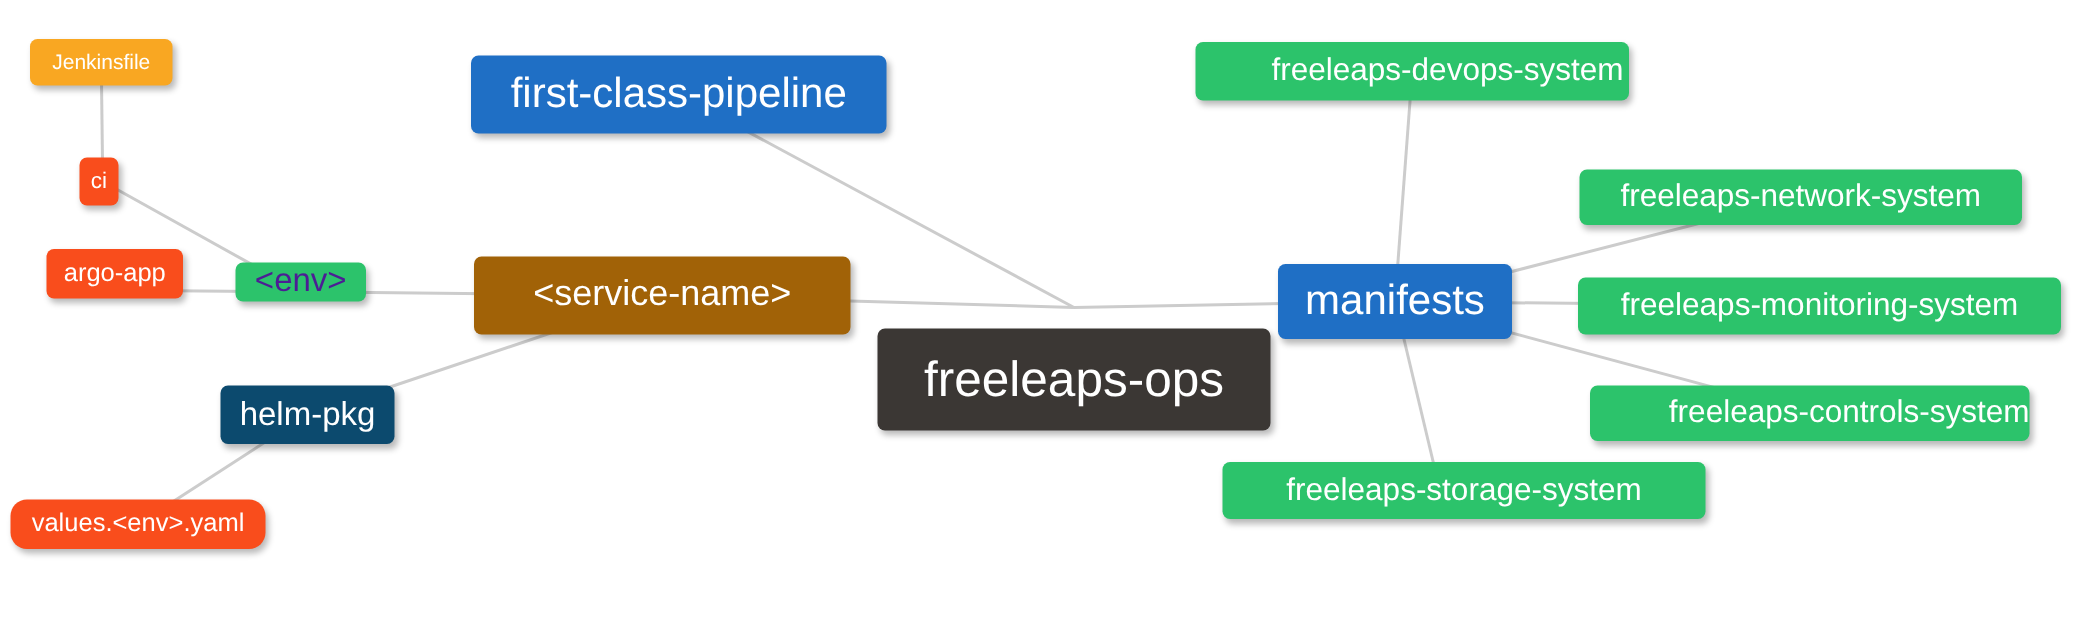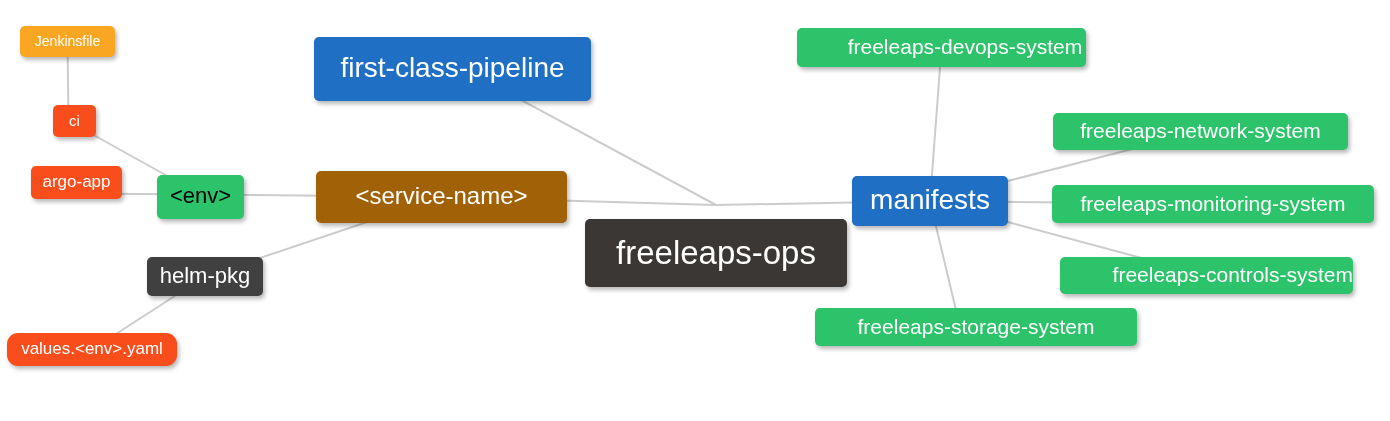--- a/index.html
+++ b/index.html
@@ -57,36 +57,36 @@
       <line x1="930" y1="201" x2="941.5" y2="47.5" stroke="#CCCCCC" stroke-width="2"></line>
       <line x1="930" y1="201" x2="1200.5" y2="131.5" stroke="#CCCCCC" stroke-width="2"></line>
       <line x1="930" y1="201" x2="1213" y2="204" stroke="#CCCCCC" stroke-width="2"></line>
       <line x1="930" y1="201" x2="1206.5" y2="275.5" stroke="#CCCCCC" stroke-width="2"></line>
       <line x1="930" y1="201" x2="960" y2="327" stroke="#CCCCCC" stroke-width="2"></line>
     </svg>
   <div id="node-layer">
       <div class="node" style="left: 585px; top: 171px; width: 262px; height: 68px; background: rgb(59, 55, 52); font-size: 33px; color: rgb(255, 255, 255); margin-top: 48px;">
         <span>freeleaps-ops</span>
       </div>
-      <div class="node" style="left: 314px; top: 37px; width: 277px; height: 64px; background: rgb(31, 111, 197); font-size: 28px; color: rgb(255, 255, 255);">
+      <div class="node" style="left: 314px; top: 37px; width: 277px; height: 52px; background: rgb(31, 111, 197); font-size: 28px; color: rgb(255, 255, 255);">
         <span>first-class-pipeline</span>
       </div>
       <div class="node" style="left: 316px; top: 171px; width: 251px; height: 52px; background: #a16207; font-size: 24px; color: rgb(255, 255, 255);">
         <span>&lt;service-name&gt;</span>
       </div>
       <div class="node" style="left: 852px; top: 176px; width: 156px; height: 50px; background: rgb(31, 111, 197); font-size: 28px; color: rgb(255, 255, 255); align-items: center;">
         <span>manifests</span>
       </div>
-      <div class="node" style="left: 157px; top: 175px; width: 87px; height: 44px; background: rgb(44, 195, 107); font-size: 22px; color: #000000;">
+      <div class="node" style="left: 157px; top: 175px; width: 87px; height: 26px; background: rgb(44, 195, 107); font-size: 22px; color: #4c1d95;">
         <span>&lt;env&gt;</span>
       </div>
-      <div class="node" style="left: 147px; top: 257px; width: 116px; height: 39px; background: #404040; font-size: 22px; color: rgb(255, 255, 255);">
+      <div class="node" style="left: 147px; top: 257px; width: 116px; height: 39px; background: #0c4a6e; font-size: 22px; color: rgb(255, 255, 255);">
         <span>helm-pkg</span>
       </div>
-      <div class="node" style="left: 53px; top: 105px; width: 43px; height: 32px; background: rgb(249, 77, 28); font-size: 15px; color: rgb(255, 255, 255);">
+      <div class="node" style="left: 53px; top: 105px; width: 26px; height: 32px; background: rgb(249, 77, 28); font-size: 15px; color: rgb(255, 255, 255);">
         <span>ci</span>
       </div>
       <div class="node" style="left: 31px; top: 166px; width: 91px; height: 33px; background: rgb(249, 77, 28); font-size: 17px; color: rgb(255, 255, 255);">
         <span>argo-app</span>
       </div>
       <div class="node" style="left: 7px; top: 333px; width: 170px; height: 33px; background: rgb(249, 77, 28); font-size: 17px; color: rgb(255, 255, 255); border-radius: 11px;">
         <span>values.&lt;env&gt;.yaml</span>
       </div>
       <div class="node" style="left: 20px; top: 26px; width: 95px; height: 31px; background: rgb(249, 167, 34); font-size: 14px; color: rgb(255, 255, 255);">
         <span>Jenkinsfile</span>

